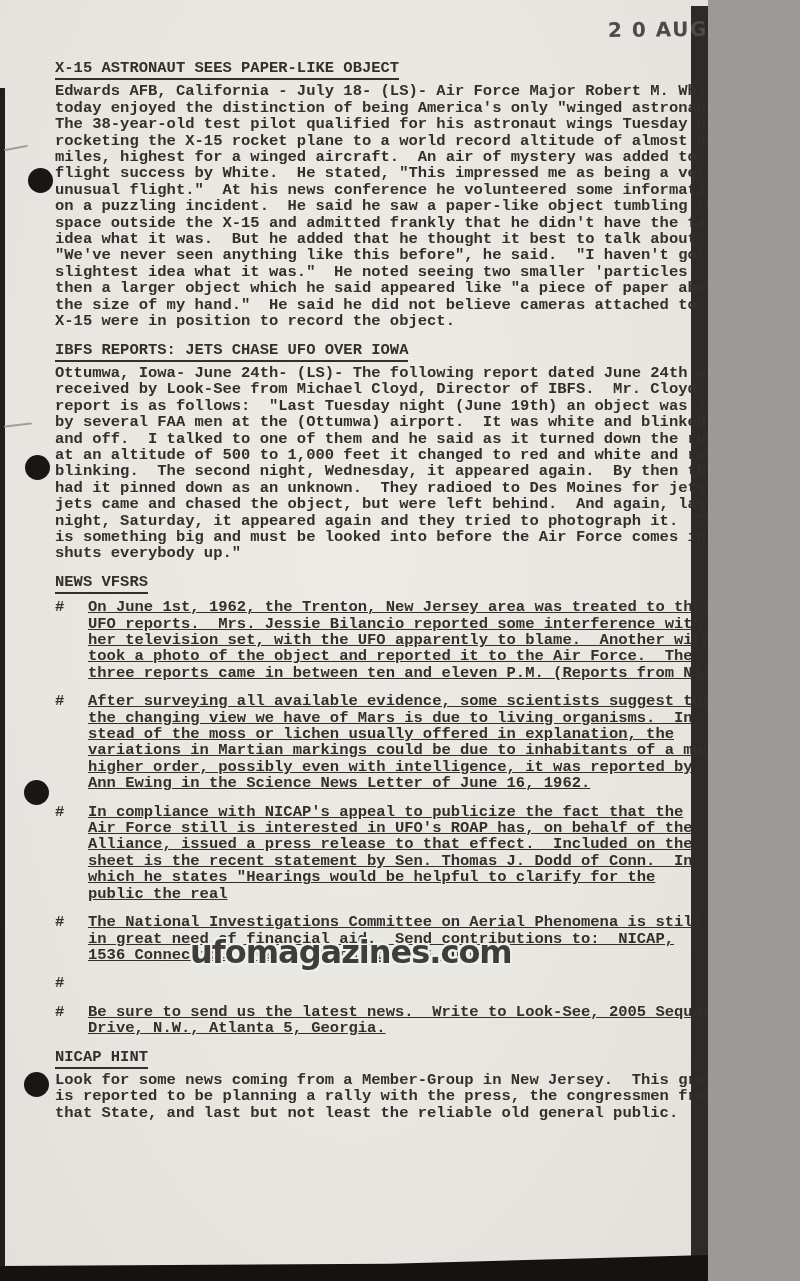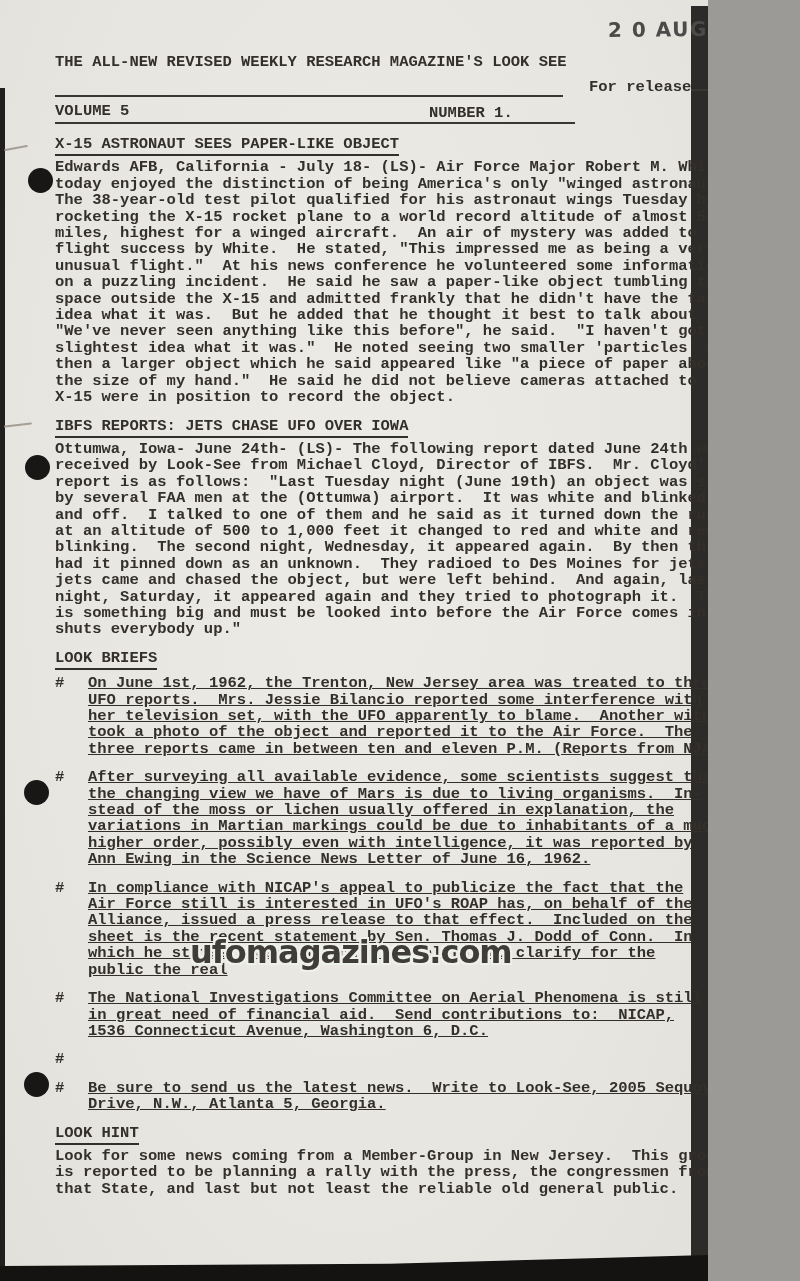--- a/index.html
+++ b/index.html
@@ -69,28 +69,20 @@
   <div class="edge-left"></div>
   <div class="edge-right"></div>
   <div class="edge-bottom"></div>
   <div class="crease crease1"></div>
   <div class="crease crease2"></div>
 
   <div class="stamp">2 0 AUG. 1962</div>
 
   <div class="content">
 
-    <div class="masthead">
-      <div class="m-title">THE ALL-NEW REVISED WEEKLY RESEARCH MAGAZINE'S LOOK SEE</div>
-      <div class="for-release"><span>For release</span><span class="blank-line"></span></div>
-      <div class="rule rule1"></div>
-      <div class="vol">VOLUME 5</div>
-      <div class="num">NUMBER 1.</div>
-      <div class="rule rule2"></div>
-    </div>
 
     <div class="heading"><span class="hd">X-15 ASTRONAUT SEES PAPER-LIKE OBJECT</span></div>
     <pre class="body">Edwards AFB, California - July 18- (LS)- Air Force Major Robert M. White
 today enjoyed the distinction of being America's only "winged astronaut".
 The 38-year-old test pilot qualified for his astronaut wings Tuesday by
 rocketing the X-15 rocket plane to a world record altitude of almost 59
 miles, highest for a winged aircraft.  An air of mystery was added to the
 flight success by White.  He stated, "This impressed me as being a very
 unusual flight."  At his news conference he volunteered some information
 on a puzzling incident.  He said he saw a paper-like object tumbling through
@@ -109,21 +101,21 @@
 by several FAA men at the (Ottumwa) airport.  It was white and blinked on
 and off.  I talked to one of them and he said as it turned down the runway
 at an altitude of 500 to 1,000 feet it changed to red and white and remained
 blinking.  The second night, Wednesday, it appeared again.  By then they
 had it pinned down as an unknown.  They radioed to Des Moines for jets.  The
 jets came and chased the object, but were left behind.  And again, last
 night, Saturday, it appeared again and they tried to photograph it.  This
 is something big and must be looked into before the Air Force comes in and
 shuts everybody up."</pre>
 
-    <div class="heading nb-heading"><span class="hd">LOOK BRIEFS </span></div>
+    <div class="heading nb-heading"><span class="hd">NEWS VFSRS </span></div>
 
     <div class="brief">
       <span class="bullet">#</span>
       <pre>On June 1st, 1962, the Trenton, New Jersey area was treated to three
 UFO reports.  Mrs. Jessie Bilancio reported some interference with
 her television set, with the UFO apparently to blame.  Another witness
 took a photo of the object and reported it to the Air Force.  The
 three reports came in between ten and eleven P.M. (Reports from NJAAP)</pre>
     </div>
     <div class="brief">
@@ -152,21 +144,21 @@
     </div>
     <div class="brief">
       <span class="bullet">#</span>
     </div>
     <div class="brief">
       <span class="bullet">#</span>
       <pre>Be sure to send us the latest news.  Write to Look-See, 2005 Sequoyah
 Drive, N.W., Atlanta 5, Georgia.</pre>
     </div>
 
-    <div class="heading"><span class="hd">LOOK HINT</span></div>
+    <div class="heading"><span class="hd">NICAP HINT</span></div>
     <pre class="body">Look for some news coming from a Member-Group in New Jersey.  This group
 is reported to be planning a rally with the press, the congressmen from
 that State, and last but not least the reliable old general public.</pre>
 
   </div>
 
   <div class="hole hole1"></div>
   <div class="hole hole2"></div>
   <div class="hole hole3"></div>
   <div class="hole hole4"></div>

